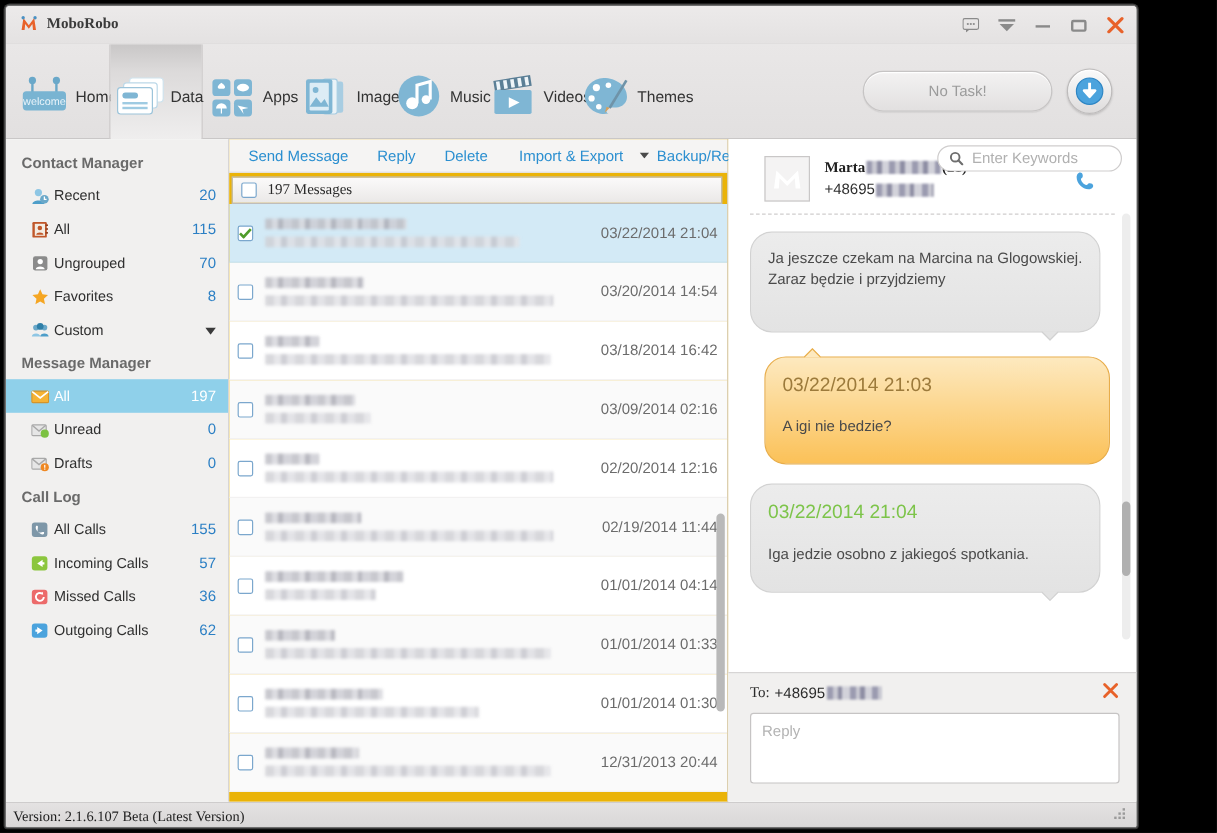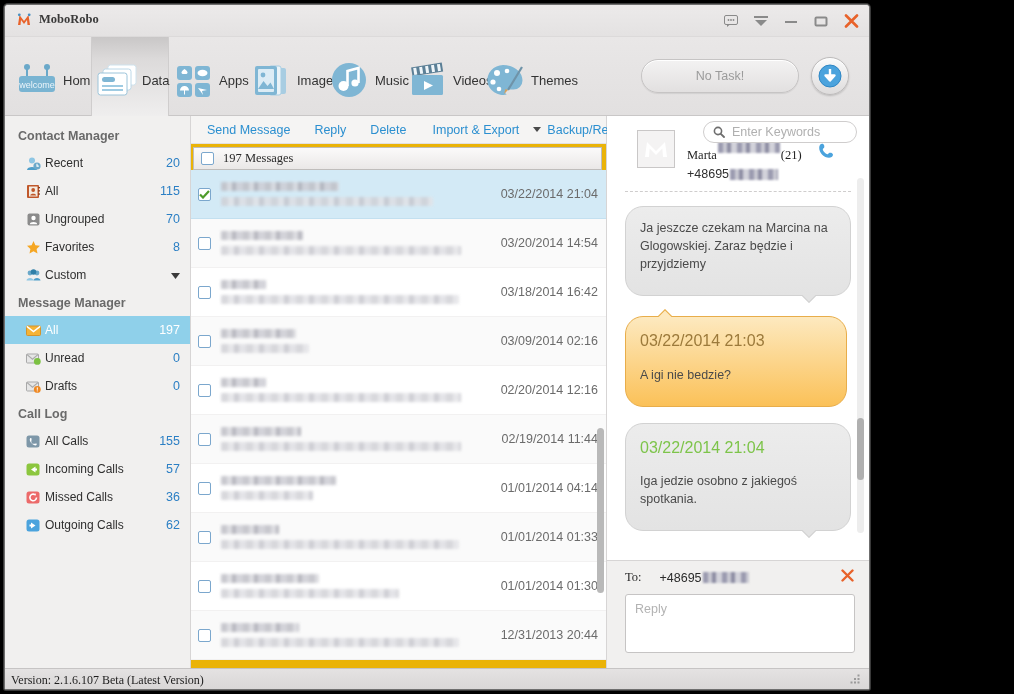--- a/index.html
+++ b/index.html
@@ -6,21 +6,21 @@
   html, body {
     width: 1014px; height: 694px;
     background: #000;
     font-family: "Liberation Sans", sans-serif;
     overflow: hidden;
   }
 
   .window {
     position: absolute;
     left: 4px; top: 4px;
-    width: 866px; height: 686px;
+    width: 944px; height: 686px;
     background: #f1f1f0;
     border: 1px solid #6f6f6f;
     border-radius: 4px 4px 2px 2px;
     overflow: hidden;
     box-shadow: 0 0 0 1px #3a3a3a;
   }
 
   
   .titlebar {
     position: relative;
@@ -196,21 +196,21 @@
     border-bottom: 1px dashed #cfcdcd;
     position: relative;
   }
   .avatar {
     width: 38px; height: 38px; flex: 0 0 38px;
     border: 1px solid #c9c7c7; background: #f4f3f3;
     display: flex; align-items: center; justify-content: center;
   }
   .contact-info { flex: 1; padding-top: 2px; }
   .contact-name { font-size: 12.5px; color: #1f1f1f; font-weight: bold; display:flex; align-items:center;}
-  .contact-name .nm { font-family: "Liberation Serif", serif; font-weight: normal; margin-top: 16px; }
+  .contact-name .nm { font-family: "Liberation Serif", serif; font-weight: bold; }
   .inline-redact {
     display: inline-block; height: 11px; width: 62px;
     vertical-align: -1px; margin: 0 1px;
     background: repeating-linear-gradient(90deg,
       #9b9bb0 0 5px, #c9c9d2 5px 9px, #8e8ea4 9px 13px, #d2d2da 13px 19px);
     filter: blur(1.1px);
   }
   .contact-phone { font-size: 12.5px; color: #2f2f2f; margin-top: 4px; display:flex; align-items:center; }
   .phone-ico { position: absolute; right: 16px; top: 26px; }
 
@@ -258,21 +258,21 @@
   }
 
   
   .composer {
     flex: 0 0 108px;
     background: #f1f0ef;
     border-top: 1px solid #d7d5d5;
     padding: 9px 14px 0 18px;
     position: relative;
   }
-  .to-line { display: flex; align-items: center; gap: 18px; font-size: 12.5px; color: #2b2b2b; }
+  .to-line { display: flex; align-items: center; gap: 4px; font-size: 12.5px; color: #2b2b2b; }
   .to-lbl { font-family: "Liberation Serif", serif; }
   .close-x { position: absolute; right: 15px; top: 8px; }
   .composer-body { display: flex; gap: 14px; margin-top: 9px; }
   .reply-box {
     flex: 1; height: 59px;
     background: #fff; border: 1px solid #c6c4c4; border-radius: 3px;
     padding: 7px 9px; font-size: 12.5px; color: #b3b3b3;
   }
   .send-btn {
     width: 86px; height: 59px;

